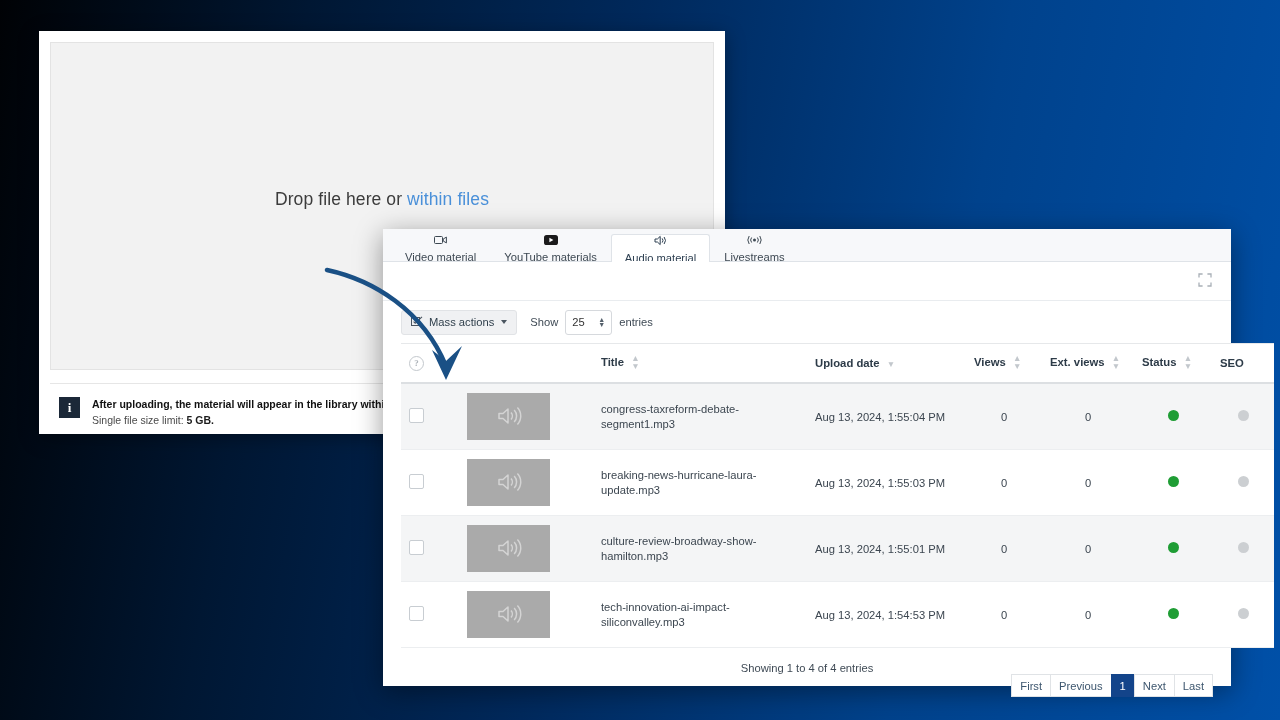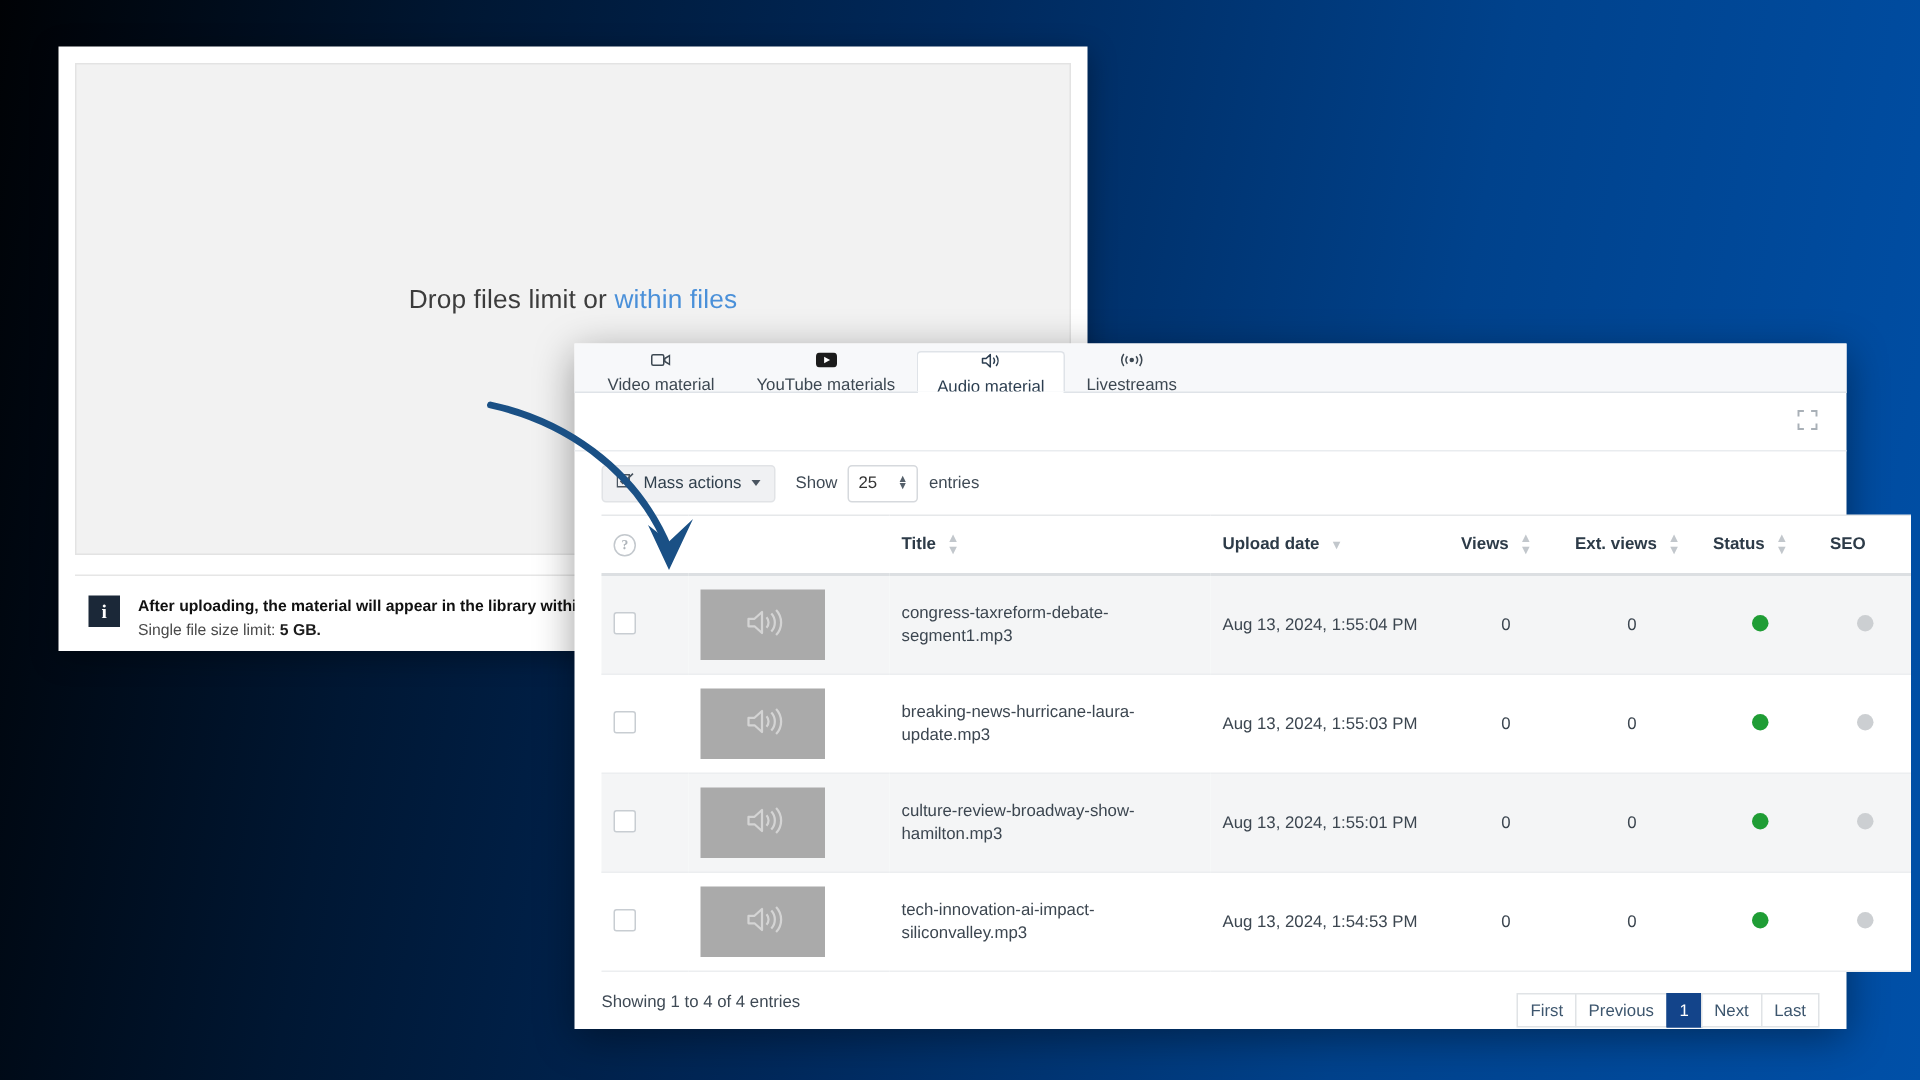--- a/index.html
+++ b/index.html
@@ -289,21 +289,23 @@
     display: inline-block;
     width: 11px; height: 11px;
     border-radius: 50%;
   }
   .dot.green { background: #1f9d35; }
   .dot.gray  { background: #cccfd2; }
 
   
   #panel-footer {
     display: flex;
+    align-items: center;
     padding: 14px 18px 0 18px;
+    flex-direction: column;
   }
   #showing-entries { font-size: 11.2px; color: #3f4a55; }
   #pagination { margin-left: auto; display: flex; }
   .page-btn {
     min-width: 22px;
     height: 23px;
     padding: 0 8px;
     display: flex; align-items: center; justify-content: center;
     font-size: 11.2px;
     color: #3d566e;
@@ -329,21 +331,21 @@
 </style>
 </head>
 <body>
 
 <div id="stage">
 
   <div id="upload-window">
 
     <div id="dropzone">
       <div id="dropzone-text">
-        <span>Drop files limit or </span><a id="dropzone-browse" href="#">within files</a>
+        <span>Drop file here or </span><a id="dropzone-browse" href="#">within files</a>
       </div>
       <div id="powered-by">Powered b</div>
     </div>
 
     <div id="upload-divider"></div>
 
     <div id="info-block">
       <div id="info-icon">i</div>
       <div id="info-lines">
         <div id="info-line-1">After uploading, the material will appear in the library within m</div>

